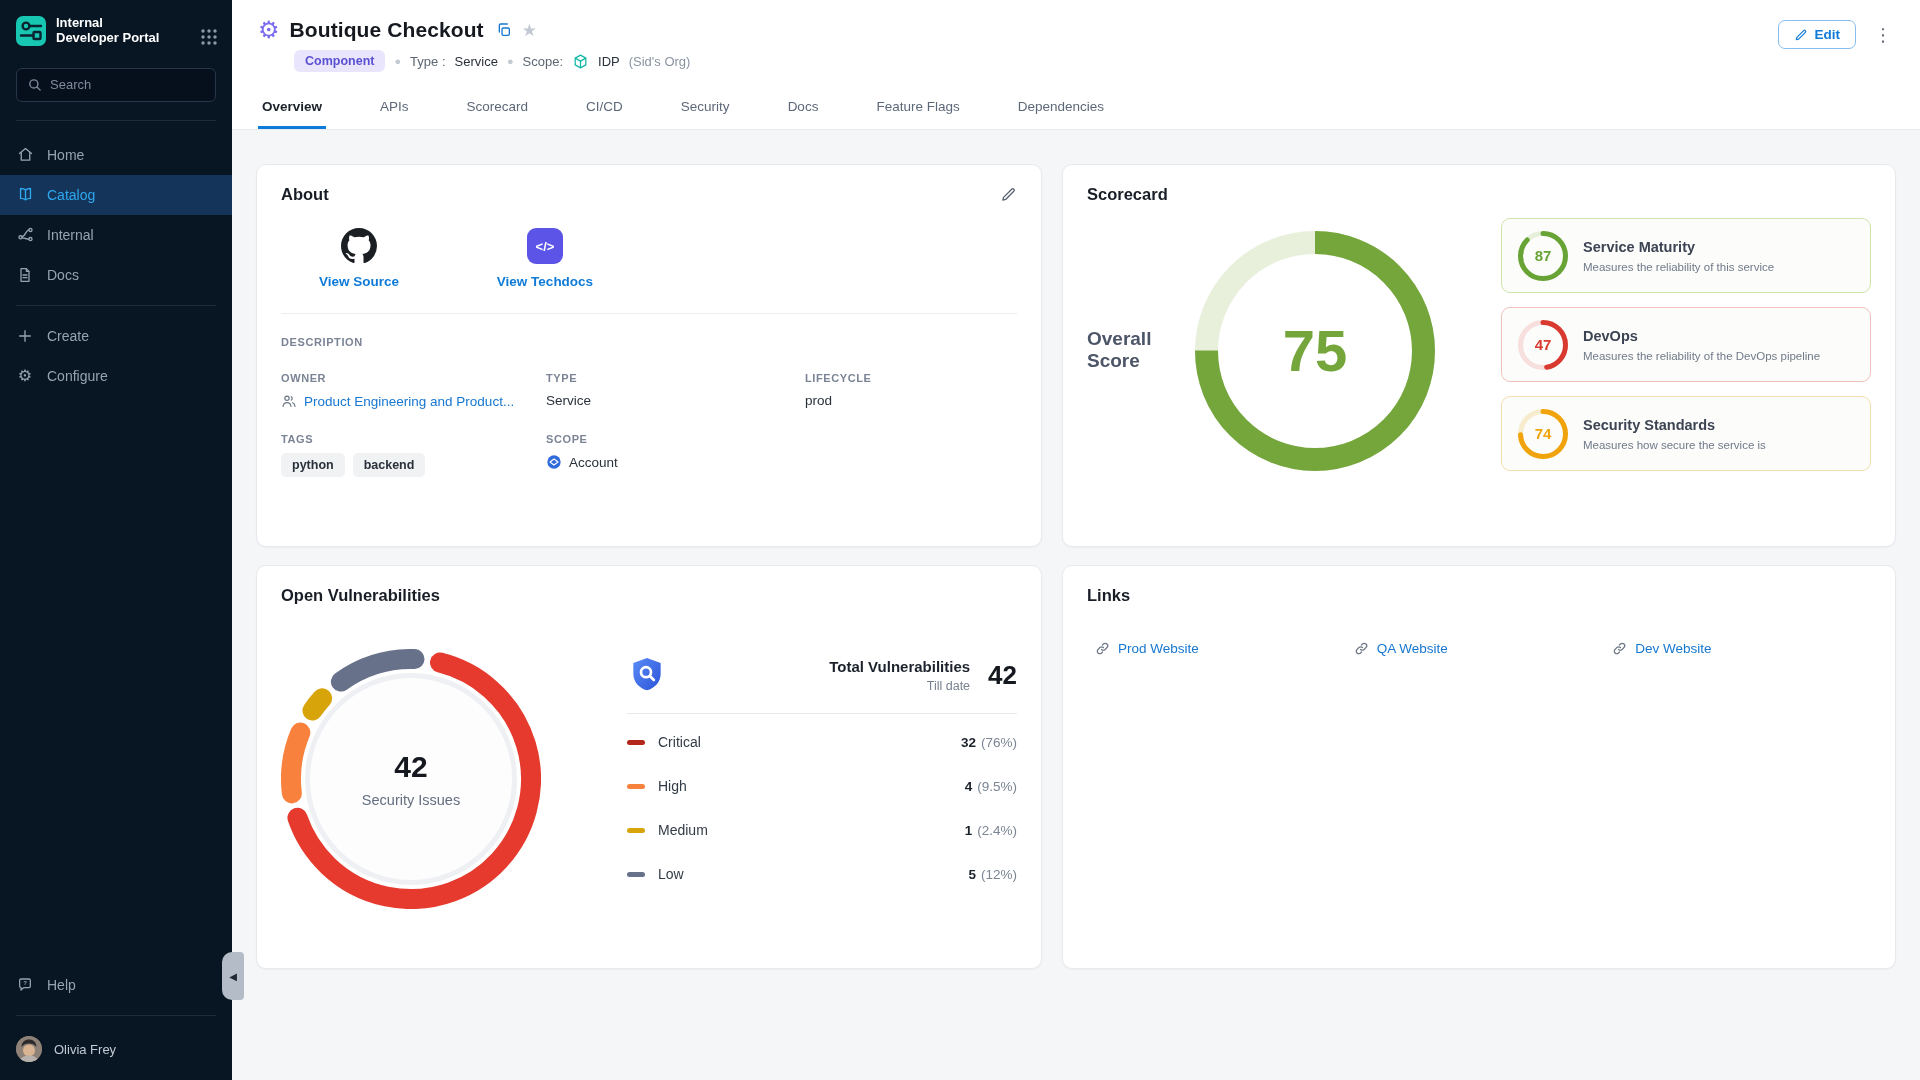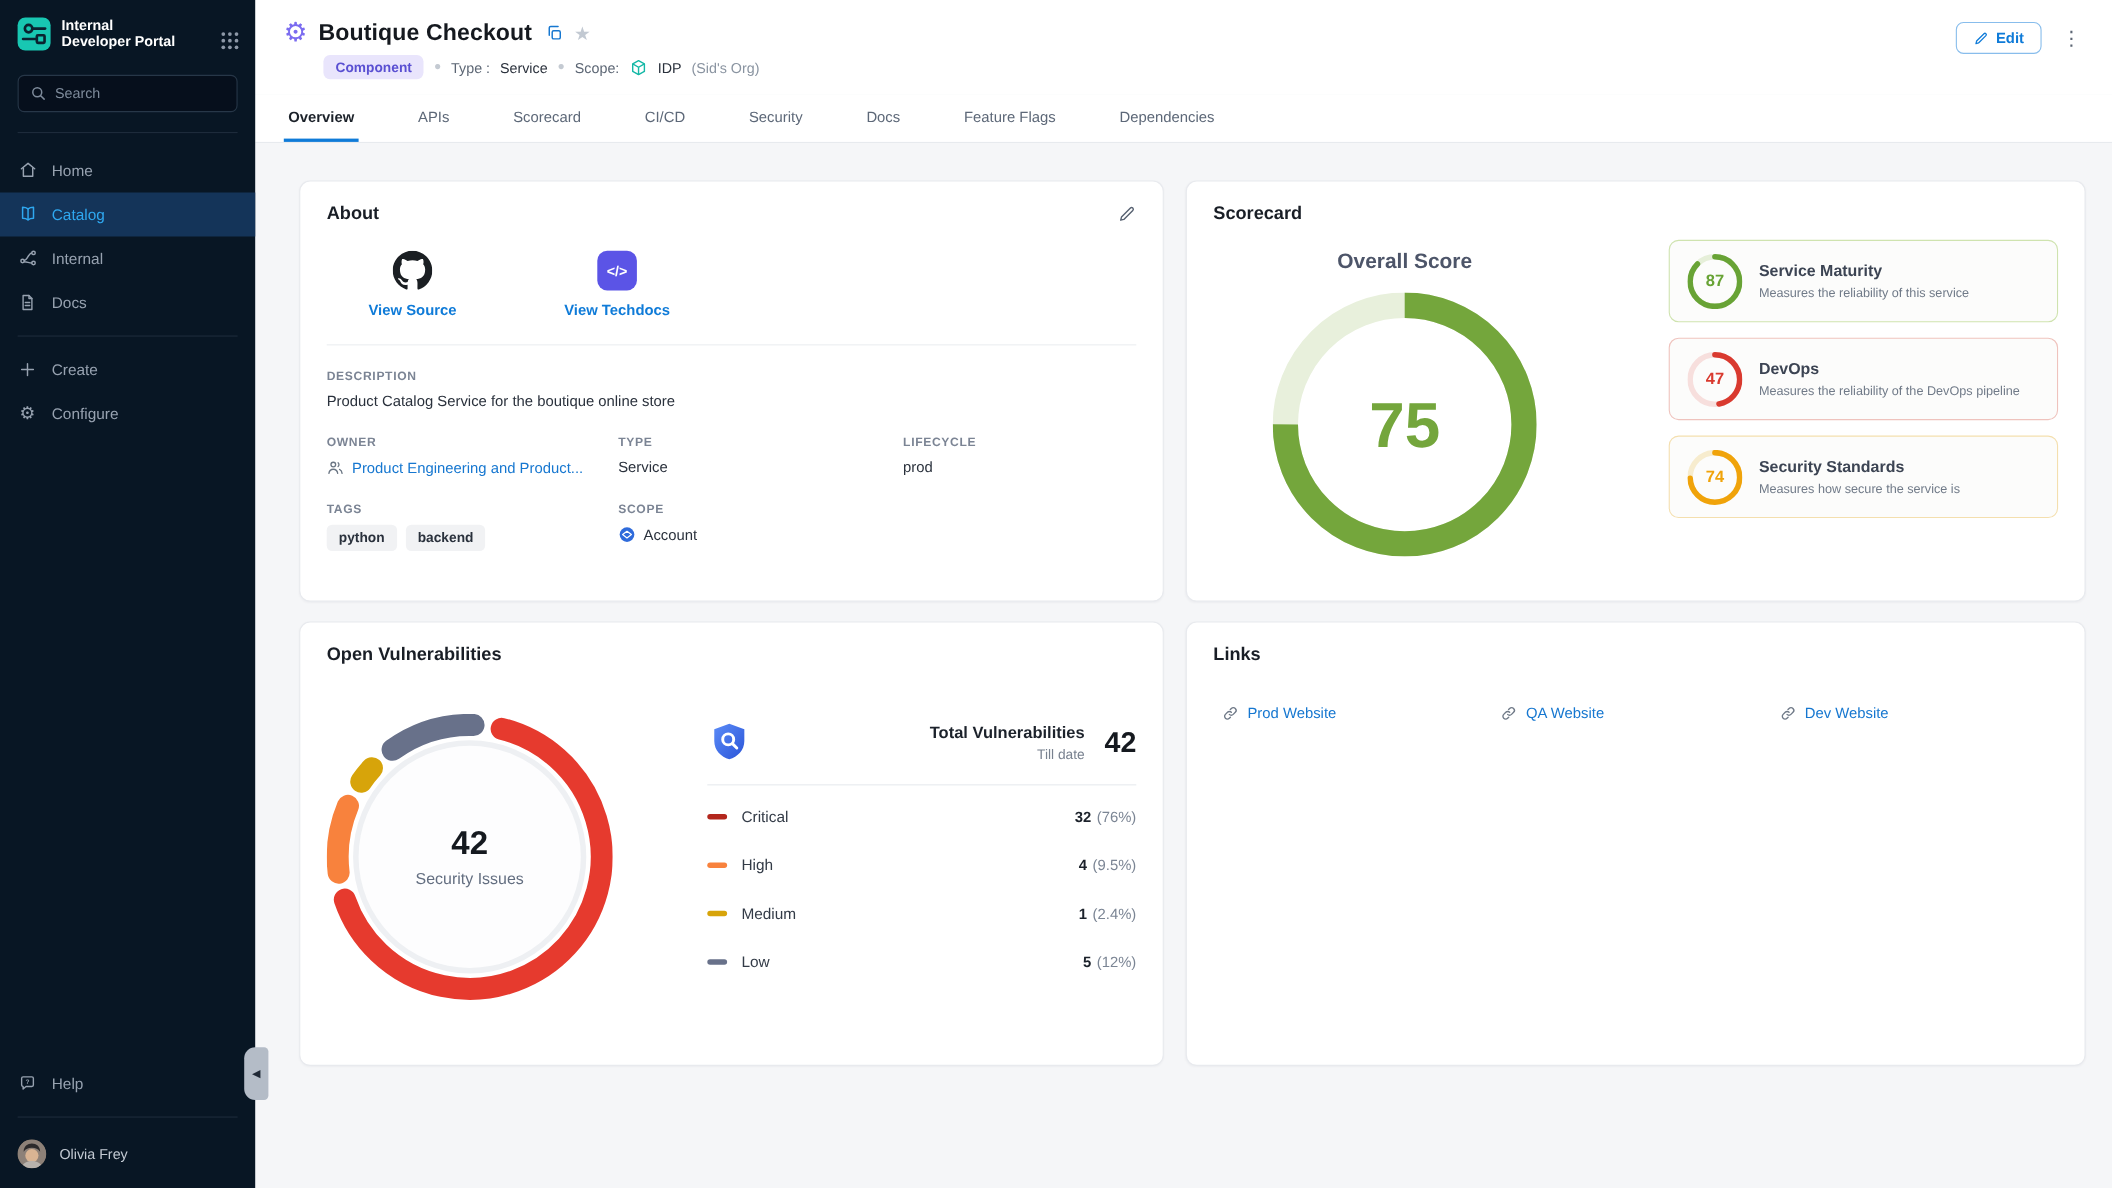--- a/index.html
+++ b/index.html
@@ -42,21 +42,21 @@
   .sub-dim { color:#8a94a1; }
   .scope-cube { color:#14b8a6; }
   .header-actions { display:flex; align-items:flex-start; gap:16px; padding-top:2px; }
   .edit-btn { display:flex; align-items:center; gap:7px; border:1px solid #88bdec; background:#fff; color:#0f7bd8; font-size:13.5px; font-weight:700; border-radius:7px; padding:6px 15px; cursor:pointer; font-family:"Liberation Sans", sans-serif; }
   .kebab { color:#5c6674; font-size:18px; letter-spacing:0; cursor:pointer; padding:4px 2px; }
 
   .tabs-row { background:#ffffff; display:flex; gap:50px; padding:0 26px; border-bottom:1px solid #e7eaee; }
   .tab { font-size:13.5px; color:#5d6878; padding:13px 4px 12px 4px; border-bottom:3px solid transparent; cursor:pointer; white-space:nowrap; }
   .tab.active { color:#1b2129; font-weight:700; border-bottom-color:#0f7bd8; }
 
-  .content { flex:1; padding:34px 24px 0 40px; display:grid; grid-template-columns:786px 1fr; grid-template-rows:383px 404px; column-gap:20px; row-gap:18px; align-content:start; }
+  .content { flex:1; padding:34px 24px 0 24px; display:grid; grid-template-columns:786px 1fr; grid-template-rows:383px 404px; column-gap:20px; row-gap:18px; align-content:start; }
   .card { background:#ffffff; border:1px solid #e8eaee; border-radius:10px; box-shadow:0 1px 2px rgba(16,24,40,.04); padding:20px 24px; position:relative; overflow:hidden; }
   .card-title { font-size:16.5px; font-weight:700; color:#191e26; }
 
   
   .about-head { display:flex; justify-content:space-between; align-items:center; }
   .pencil-btn { color:#566070; cursor:pointer; }
   .about-links { display:flex; gap:66px; margin:24px 0 0 18px; }
   .about-link { display:flex; flex-direction:column; align-items:center; gap:10px; width:120px; cursor:pointer; }
   .about-link .lbl { color:#0f7bd8; font-size:13.5px; font-weight:700; }
   .techdocs-ic { width:36px; height:36px; border-radius:9px; background:#5b54e6; color:#fff; display:flex; align-items:center; justify-content:center; font-size:13px; font-weight:700; }
@@ -65,21 +65,21 @@
   .meta-value { font-size:13.5px; color:#2a313c; margin-top:9px; }
   .about-desc { margin-top:22px; }
   .meta-grid { display:grid; grid-template-columns:265px 259px 1fr; margin-top:24px; }
   .owner-link { color:#1677d0; display:flex; align-items:center; gap:7px; cursor:pointer; }
   .tag-row { display:flex; gap:8px; margin-top:8px; }
   .tag-chip { background:#f1f2f4; border-radius:5px; padding:5px 11px; font-size:12.5px; font-weight:700; color:#2a313c; }
   .scope-val { display:flex; align-items:center; gap:7px; }
 
   
   .sc-body { display:flex; margin-top:10px; }
-  .sc-left { width:348px; display:flex; flex-direction:column; align-items:center; }
+  .sc-left { width:348px; display:flex; flex-direction:row; align-items:center; }
   .sc-overall-label { font-size:19px; font-weight:700; color:#4d5569; margin-top:14px; }
   .big-ring-wrap { position:relative; width:240px; height:240px; margin-top:16px; }
   .big-ring-wrap .score-num { position:absolute; inset:0; display:flex; align-items:center; justify-content:center; font-size:58px; font-weight:700; }
   .sc-right { margin-left:66px; flex:1; display:flex; flex-direction:column; gap:14px; margin-top:4px; }
   .sc-item { border:1px solid; border-radius:9px; background:#fcfcfb; padding:11px 16px; display:flex; align-items:center; gap:15px; height:75px; cursor:pointer; }
   .mini-ring-wrap { position:relative; width:50px; height:50px; flex-shrink:0; }
   .mini-ring-wrap .score-num { position:absolute; inset:0; display:flex; align-items:center; justify-content:center; font-size:15px; font-weight:700; }
   .sc-item-name { font-size:14.5px; font-weight:700; color:#3c4453; }
   .sc-item-desc { font-size:11.5px; color:#707a88; margin-top:6px; }
 
@@ -313,21 +313,20 @@
           <span class="lbl">View Source</span>
         </div>
         <div class="about-link">
           <span class="techdocs-ic">&lt;/&gt;</span>
           <span class="lbl">View Techdocs</span>
         </div>
       </div>
       <hr class="about-divider">
       <div class="about-desc">
         <div class="meta-label">DESCRIPTION</div>
-        <div class="meta-value">Product Catalog Service for the boutique online store</div>
       </div>
       <div class="meta-grid">
         <div>
           <div class="meta-label">OWNER</div>
           <div class="meta-value owner-link">
             <span>
               <svg width="16" height="16" viewBox="0 0 24 24" fill="none" stroke="#6b7684" stroke-width="1.8" stroke-linecap="round">
                 <circle cx="9" cy="8" r="3.2"></circle>
                   <path d="M3 20c.6-3.6 3-5.6 6-5.6s5.4 2 6 5.6"></path>
                 <path d="M15.5 5.6a3.2 3.2 0 010 5"></path>

